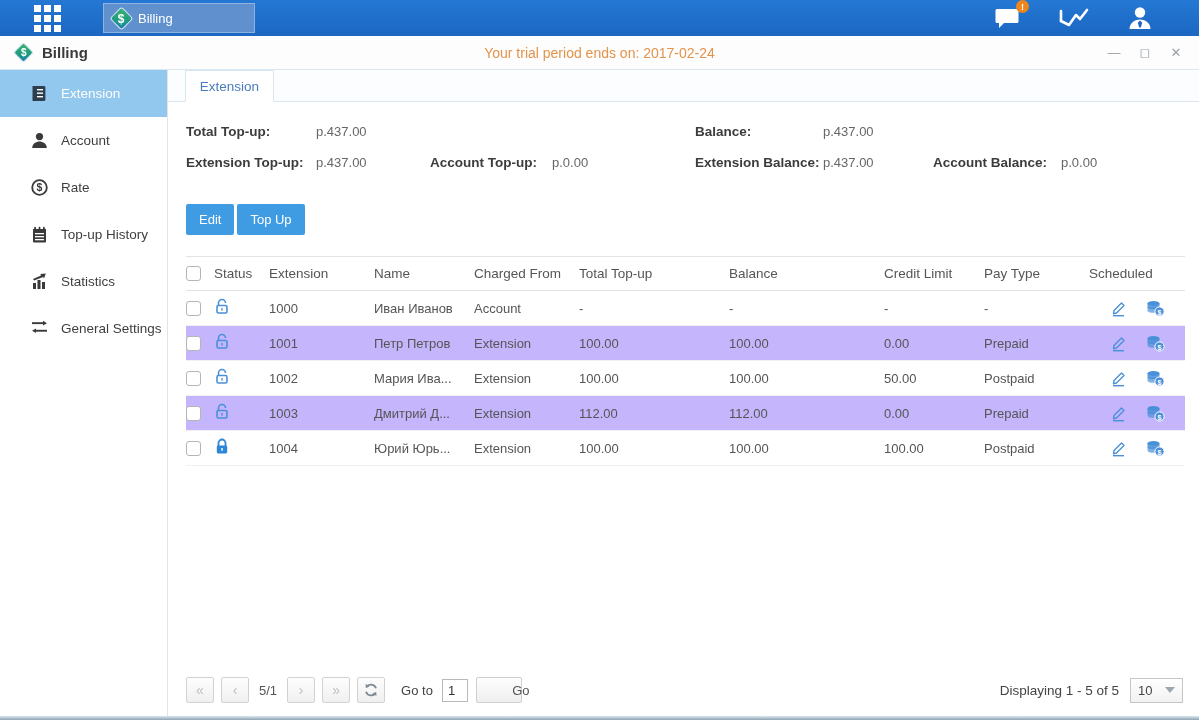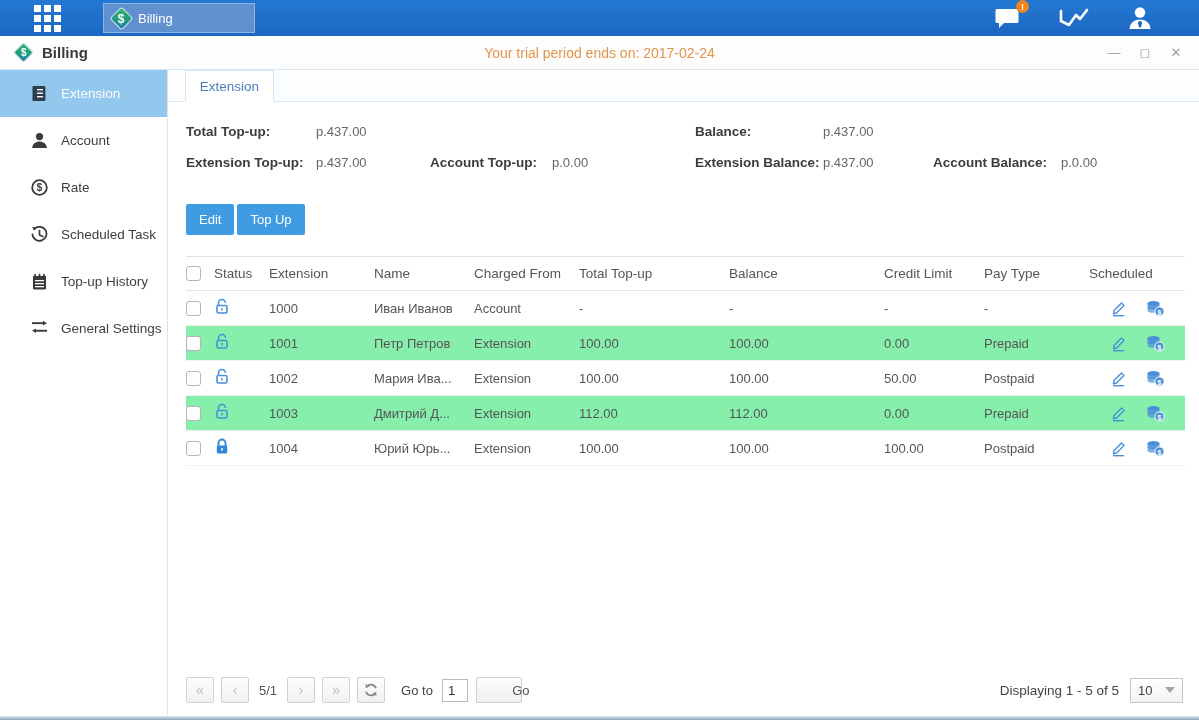--- a/index.html
+++ b/index.html
@@ -61,21 +61,21 @@
 
   .actions { padding:10px 0 0 18px; display:flex; gap:3px; }
   .btn { background:#3f9ce3; color:#fff; border:none; padding:8px 13px; font-size:13px;
          border-radius:2px; cursor:pointer; font-family:inherit; }
 
   
   .tbl { margin:21px 14px 0 18px; }
   .trow { display:flex; align-items:center; height:35px; font-size:13px; color:#555; }
   .thead { border-top:1px solid #e3e3e3; border-bottom:1px solid #e3e3e3; color:#555; font-size:13.5px; }
   .tdata { border-bottom:1px solid #f1f1f1; }
-  .tdata.alt { background:#86efac; }
+  .tdata.alt { background:#c4b5fd; }
   .cell { text-align:left; overflow:hidden; white-space:nowrap; }
   .c-check { width:28px; flex:0 0 28px; text-align:left; }
   .c-status { width:55px; flex:0 0 55px; }
   .c-ext { width:105px; flex:0 0 105px; }
   .c-name { width:100px; flex:0 0 100px; }
   .c-charged { width:105px; flex:0 0 105px; }
   .c-topup { width:150px; flex:0 0 150px; }
   .c-balance { width:155px; flex:0 0 155px; }
   .c-credit { width:100px; flex:0 0 100px; }
   .c-pay { width:105px; flex:0 0 105px; }
@@ -200,46 +200,47 @@
       <div class="side-item">
         <span class="sicon">
           <svg width="17" height="17" viewBox="0 0 17 17">
             <circle cx="8.5" cy="8.5" r="7.3" fill="none" stroke="currentColor" stroke-width="1.8"></circle>
             <text x="8.5" y="12.2" text-anchor="middle" font-size="10.5" font-weight="bold" fill="currentColor" font-family="Liberation Sans, sans-serif">$</text>
           </svg>
         </span>
         <span>Rate</span>
       </div>
 
-      <div class="side-item">
-        <span class="sicon">
-          <svg width="17" height="17" viewBox="0 0 17 17">
-            <path d="M 3.2 3.2 A 7 7 0 1 1 1.5 8.5" fill="none" stroke="currentColor" stroke-width="1.8" stroke-linecap="round"></path>
-            <path d="M1 1.2 L3.8 1 L3.4 4.4 Z" fill="currentColor"></path>
-            <polyline points="8.5,4.5 8.5,9 12,10.5" fill="none" stroke="currentColor" stroke-width="1.7" stroke-linecap="round" stroke-linejoin="round"></polyline>
-          </svg>
-        </span>
-        <span>Scheduled Task</span>
-      </div>
 
       <div class="side-item">
         <span class="sicon">
           <svg width="17" height="17" viewBox="0 0 17 17" fill="currentColor">
             <path d="M2 3h13v12.4a1 1 0 0 1-1 1H3a1 1 0 0 1-1-1z"></path>
             <rect x="3.2" y="0.8" width="1.8" height="3.4" rx="0.9"></rect>
             <rect x="7.6" y="0.8" width="1.8" height="3.4" rx="0.9"></rect>
             <rect x="12" y="0.8" width="1.8" height="3.4" rx="0.9"></rect>
             <rect x="4" y="7" width="9" height="1.3" fill="#fff"></rect>
             <rect x="4" y="10" width="9" height="1.3" fill="#fff"></rect>
             <rect x="4" y="13" width="9" height="1.3" fill="#fff"></rect>
           </svg>
         </span>
         <span>Top-up History</span>
       </div>
 
+      <div class="side-item">
+        <span class="sicon">
+          <svg width="17" height="17" viewBox="0 0 17 17" fill="currentColor">
+            <rect x="2" y="10" width="3" height="6"></rect>
+            <rect x="6.5" y="7" width="3" height="9"></rect>
+            <rect x="11" y="9" width="3" height="7"></rect>
+            <path d="M2 6 L10 2.6 L9.4 1 L14.8 0.6 L13 5.6 L12.2 4 L3 7.6 Z"></path>
+          </svg>
+        </span>
+        <span>Statistics</span>
+      </div>
 
       <div class="side-item">
         <span class="sicon">
           <svg width="17" height="17" viewBox="0 0 17 17" fill="currentColor">
             <rect x="1" y="2.2" width="11" height="1.9"></rect>
             <path d="M12 0.8 L16 3.15 L12 5.5 Z"></path>
             <rect x="5" y="9.8" width="11" height="1.9"></rect>
             <path d="M5 8.4 L1 10.75 L5 13.1 Z"></path>
           </svg>
         </span>

